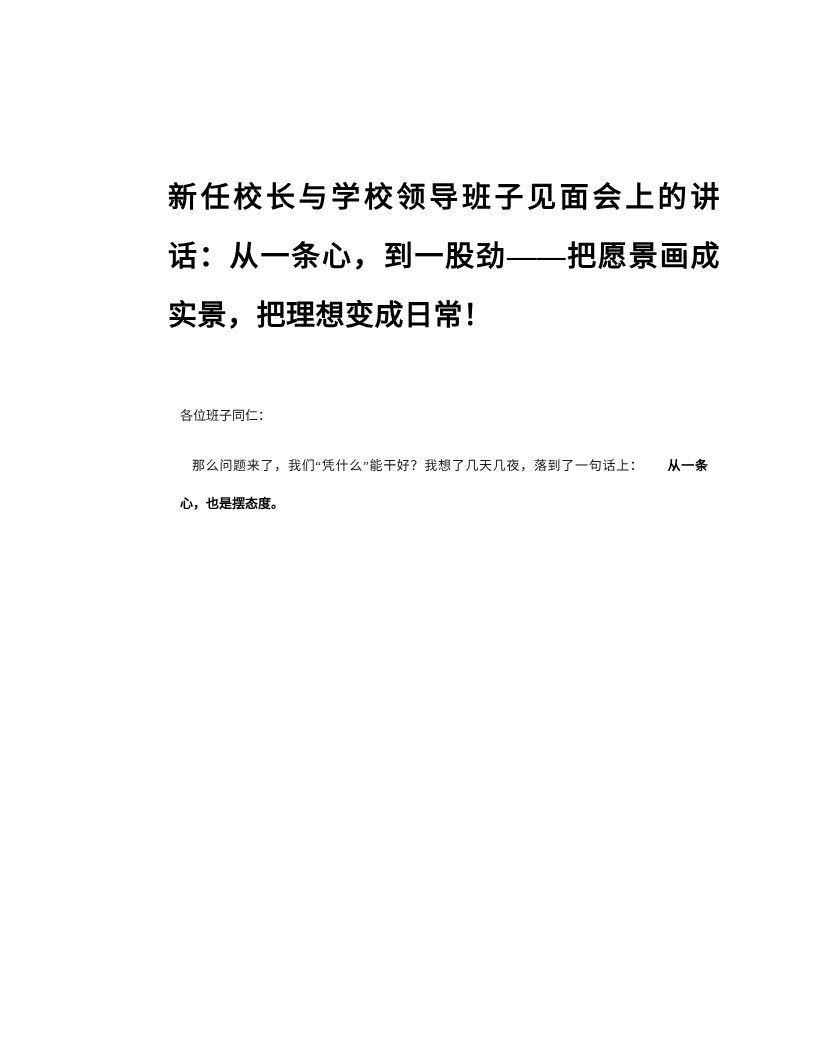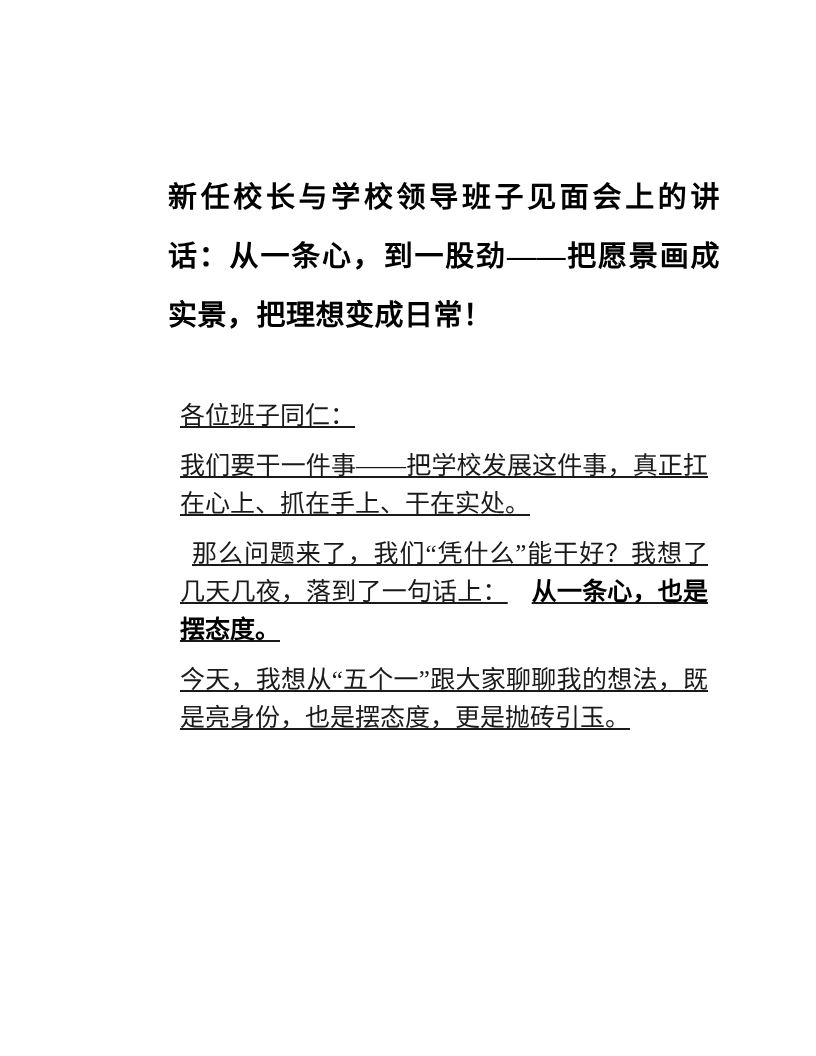--- a/index.html
+++ b/index.html
@@ -28,42 +28,39 @@
     font-weight: bold;
     line-height: 59px;
     text-align: justify;
     letter-spacing: 0.5px;
   }
   .doc-body {
     margin-top: 52px;
   }
   .para {
     color: var(--fg);
-    font-size: 25px;
+    font-size: 13px;
     line-height: 38px;
     margin-bottom: 8px;
     text-align: justify;
     text-justify: inter-ideograph;
-    text-decoration: underline;
   }
   .para .emphasis {
     font-weight: bold;
     color: var(--title-fg);
   }
 </style>
 </head>
 <body>
 
 <div class="page">
   <h1 class="doc-title">新任校长与学校领导班子见面会上的讲话：从一条心，到一股劲——把愿景画成实景，把理想变成日常！</h1>
 
   <div class="doc-body">
     <p class="para">各位班子同仁：</p>
 
 
 
-    <p class="para">我们要干一件事——把学校发展这件事，真正扛在心上、抓在手上、干在实处。</p>
 
     <p class="para"><span>那么问题来了，我们“凭什么”能干好？我想了几天几夜，落到了一句话上：</span><span class="emphasis">从一条心，也是摆态度。</span></p>
 
-    <p class="para">今天，我想从“五个一”跟大家聊聊我的想法，既是亮身份，也是摆态度，更是抛砖引玉。</p>
   </div>
 </div>
 
 </body></html>

